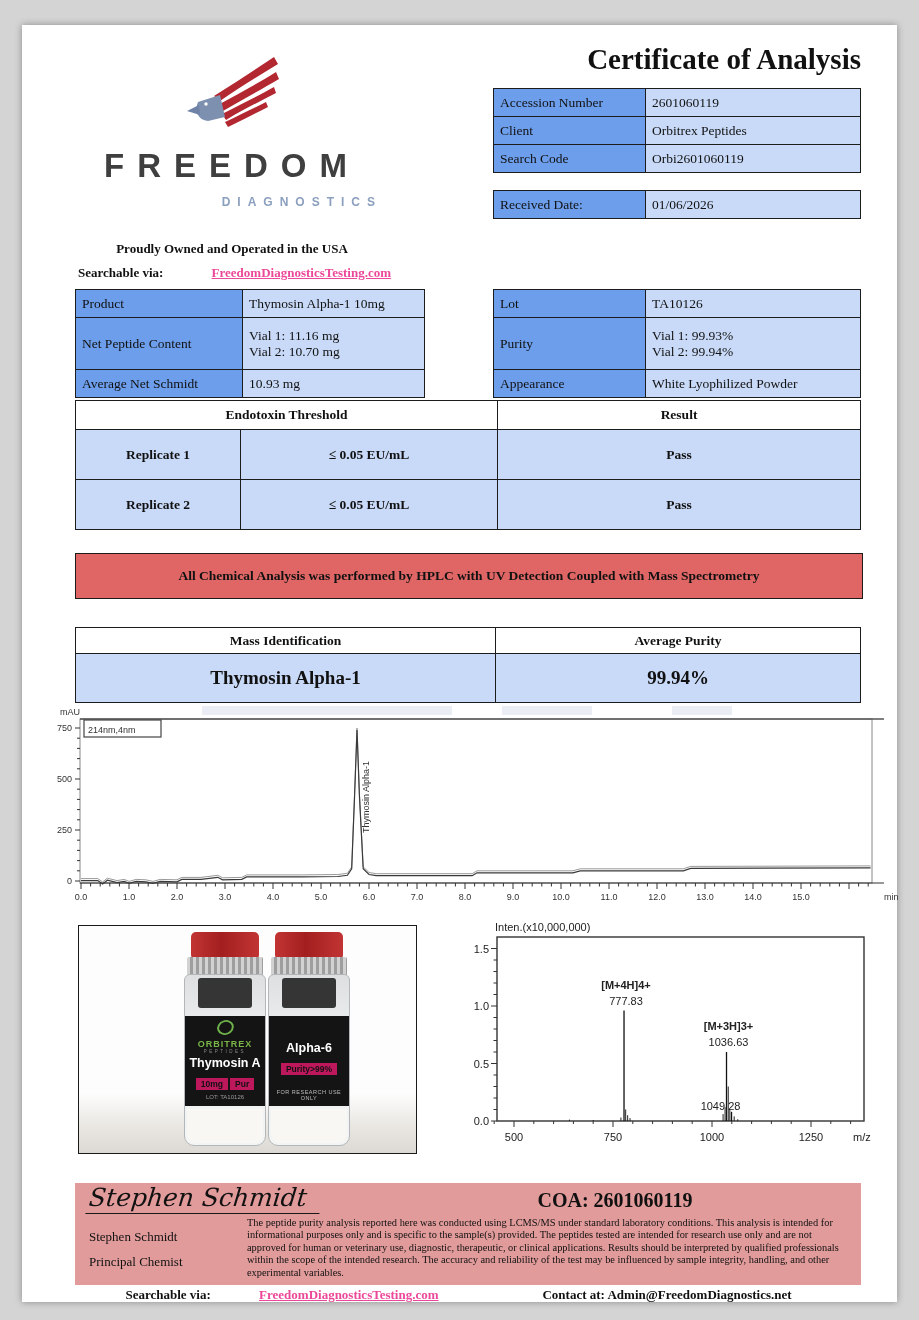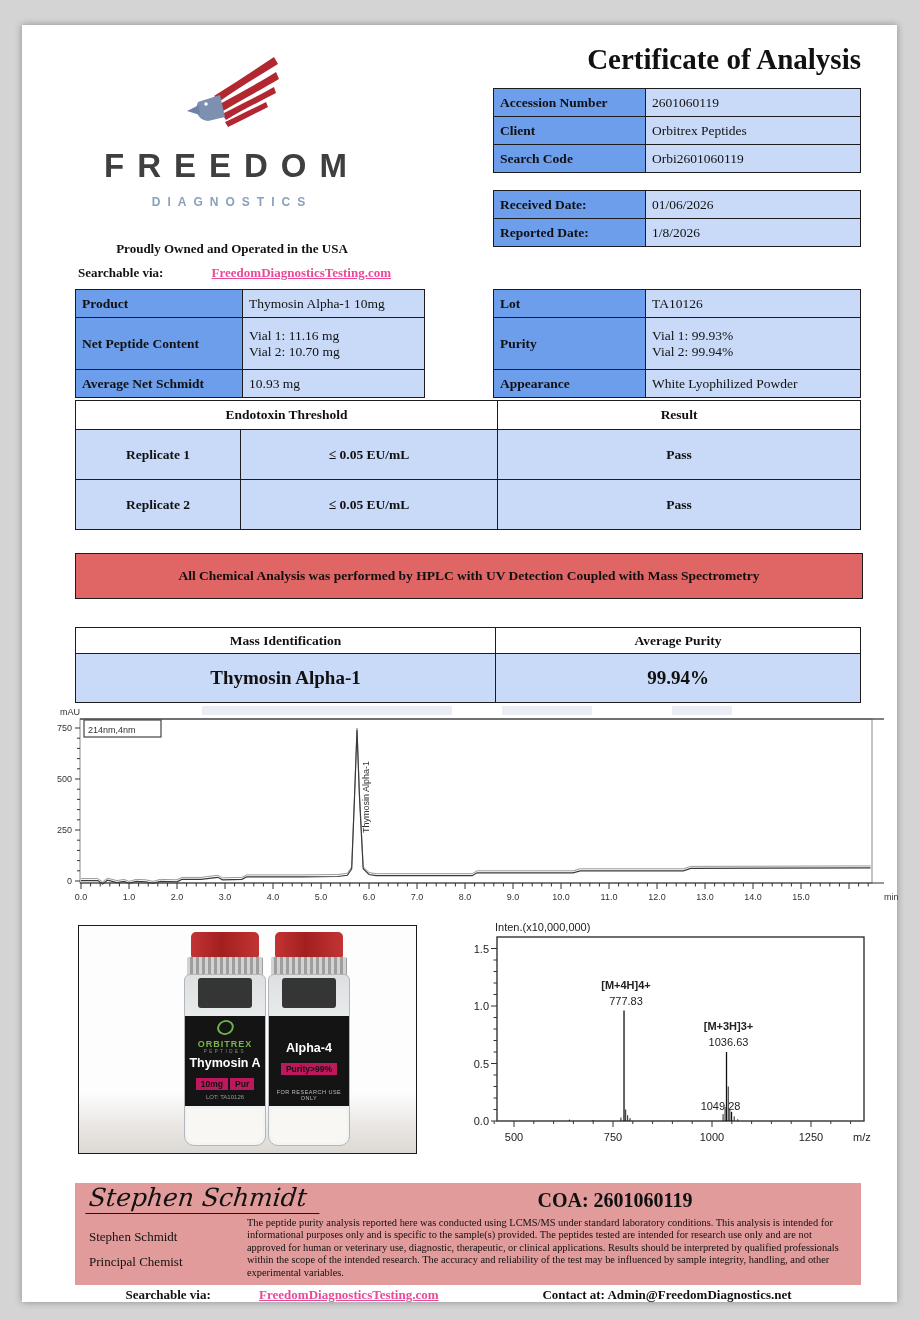--- a/index.html
+++ b/index.html
@@ -5,31 +5,31 @@
   html,body{margin:0;padding:0;}
   body{width:919px;height:1320px;background:#d4d4d4;position:relative;
        font-family:"Liberation Serif",serif;color:#111;}
   .page{position:absolute;left:22px;top:25px;width:875px;height:1277px;background:#fff;
         box-shadow:0 0 7px rgba(0,0,0,.35);}
   .abs{position:absolute;}
   
   .logo-freedom{left:60px;top:122px;width:300px;text-align:center;
     font-family:"Liberation Sans",sans-serif;font-weight:700;font-size:33px;
     letter-spacing:13px;color:#3f3f3f;}
-  .logo-diag{left:60px;top:170px;width:300px;text-align:center;
+  .logo-diag{left:60px;top:170px;width:300px;text-align:right;
     font-family:"Liberation Sans",sans-serif;font-weight:700;font-size:12px;
     letter-spacing:7px;color:#8b9fbe;}
   .tagline{left:35px;top:216px;width:350px;text-align:center;font-weight:700;font-size:13px;}
   .searchable-top{left:56px;top:240px;font-weight:700;font-size:13px;}
   a.lnk{color:#ec4899;text-decoration:underline;font-weight:700;padding-left:45px;}
   .coa-title{left:471px;top:18px;width:368px;text-align:right;font-weight:700;font-size:29px;}
   
   table{border-collapse:collapse;table-layout:fixed;font-size:13.5px;}
   td{border:1.2px solid #1c1c1c;padding:1px 6px;vertical-align:middle;overflow:hidden;}
-  td.lbl{background:#6d9eeb;font-weight:700;}
+  td.lbl{background:#6d9eeb;font-weight:400;}
   td.val{background:#c9daf8;}
   .t-acc{left:471px;top:63px;width:368px;}
   .t-dates{left:471px;top:165px;width:368px;}
   .t-prod{left:53px;top:264px;width:350px;}
   .t-lot{left:471px;top:264px;width:368px;}
   .t-endo{left:53px;top:375px;width:786px;text-align:center;}
   .t-endo td{font-weight:700;}
   .t-endo td.hd{background:#fff;height:26px;}
   .t-endo td.bd{background:#c9daf8;height:47px;margin-top:24px;}
   .banner-red{left:53px;top:528px;width:786px;height:44px;background:#e06666;
@@ -127,24 +127,20 @@
 
   <table class="abs t-dates">
     <colgroup>
         <col style="width:152px">
         <col>
       </colgroup>
     <tbody>
         <tr>
       <td class="lbl" style="height:25px">Received Date:</td>
       <td class="val">01/06/2026</td>
-        </tr>
-    <tr>
-      <td class="lbl" style="height:25px">Reported Date:</td>
-      <td class="val">1/8/2026</td>
         </tr>
   </tbody>
     </table>
 
   <table class="abs t-prod">
     <colgroup>
         <col style="width:167px">
         <col>
       </colgroup>
     <tbody>
@@ -389,21 +385,21 @@
       </div>
     </div>
     <div class="vial v2">
       <div class="cap"></div>
       <div class="crimp"></div>
       <div class="glass"></div>
       <div class="stopper"></div>
       <div class="powder"></div>
       <div class="vlabel">
         <div style="height:24px"></div>
-        <div class="vname">Alpha-4</div>
+        <div class="vname">Alpha-6</div>
         <div class="pillrow">
           <span class="pill">Purity&gt;99%</span>
         </div>
         <div class="vnote">FOR RESEARCH USE ONLY</div>
       </div>
     </div>
   </div>
 
   <svg id="ms-svg" class="abs ms" width="460" height="255">
       <text x="50" y="16" class="ms-t" font-size="11.5">Inten.(x10,000,000)</text>

